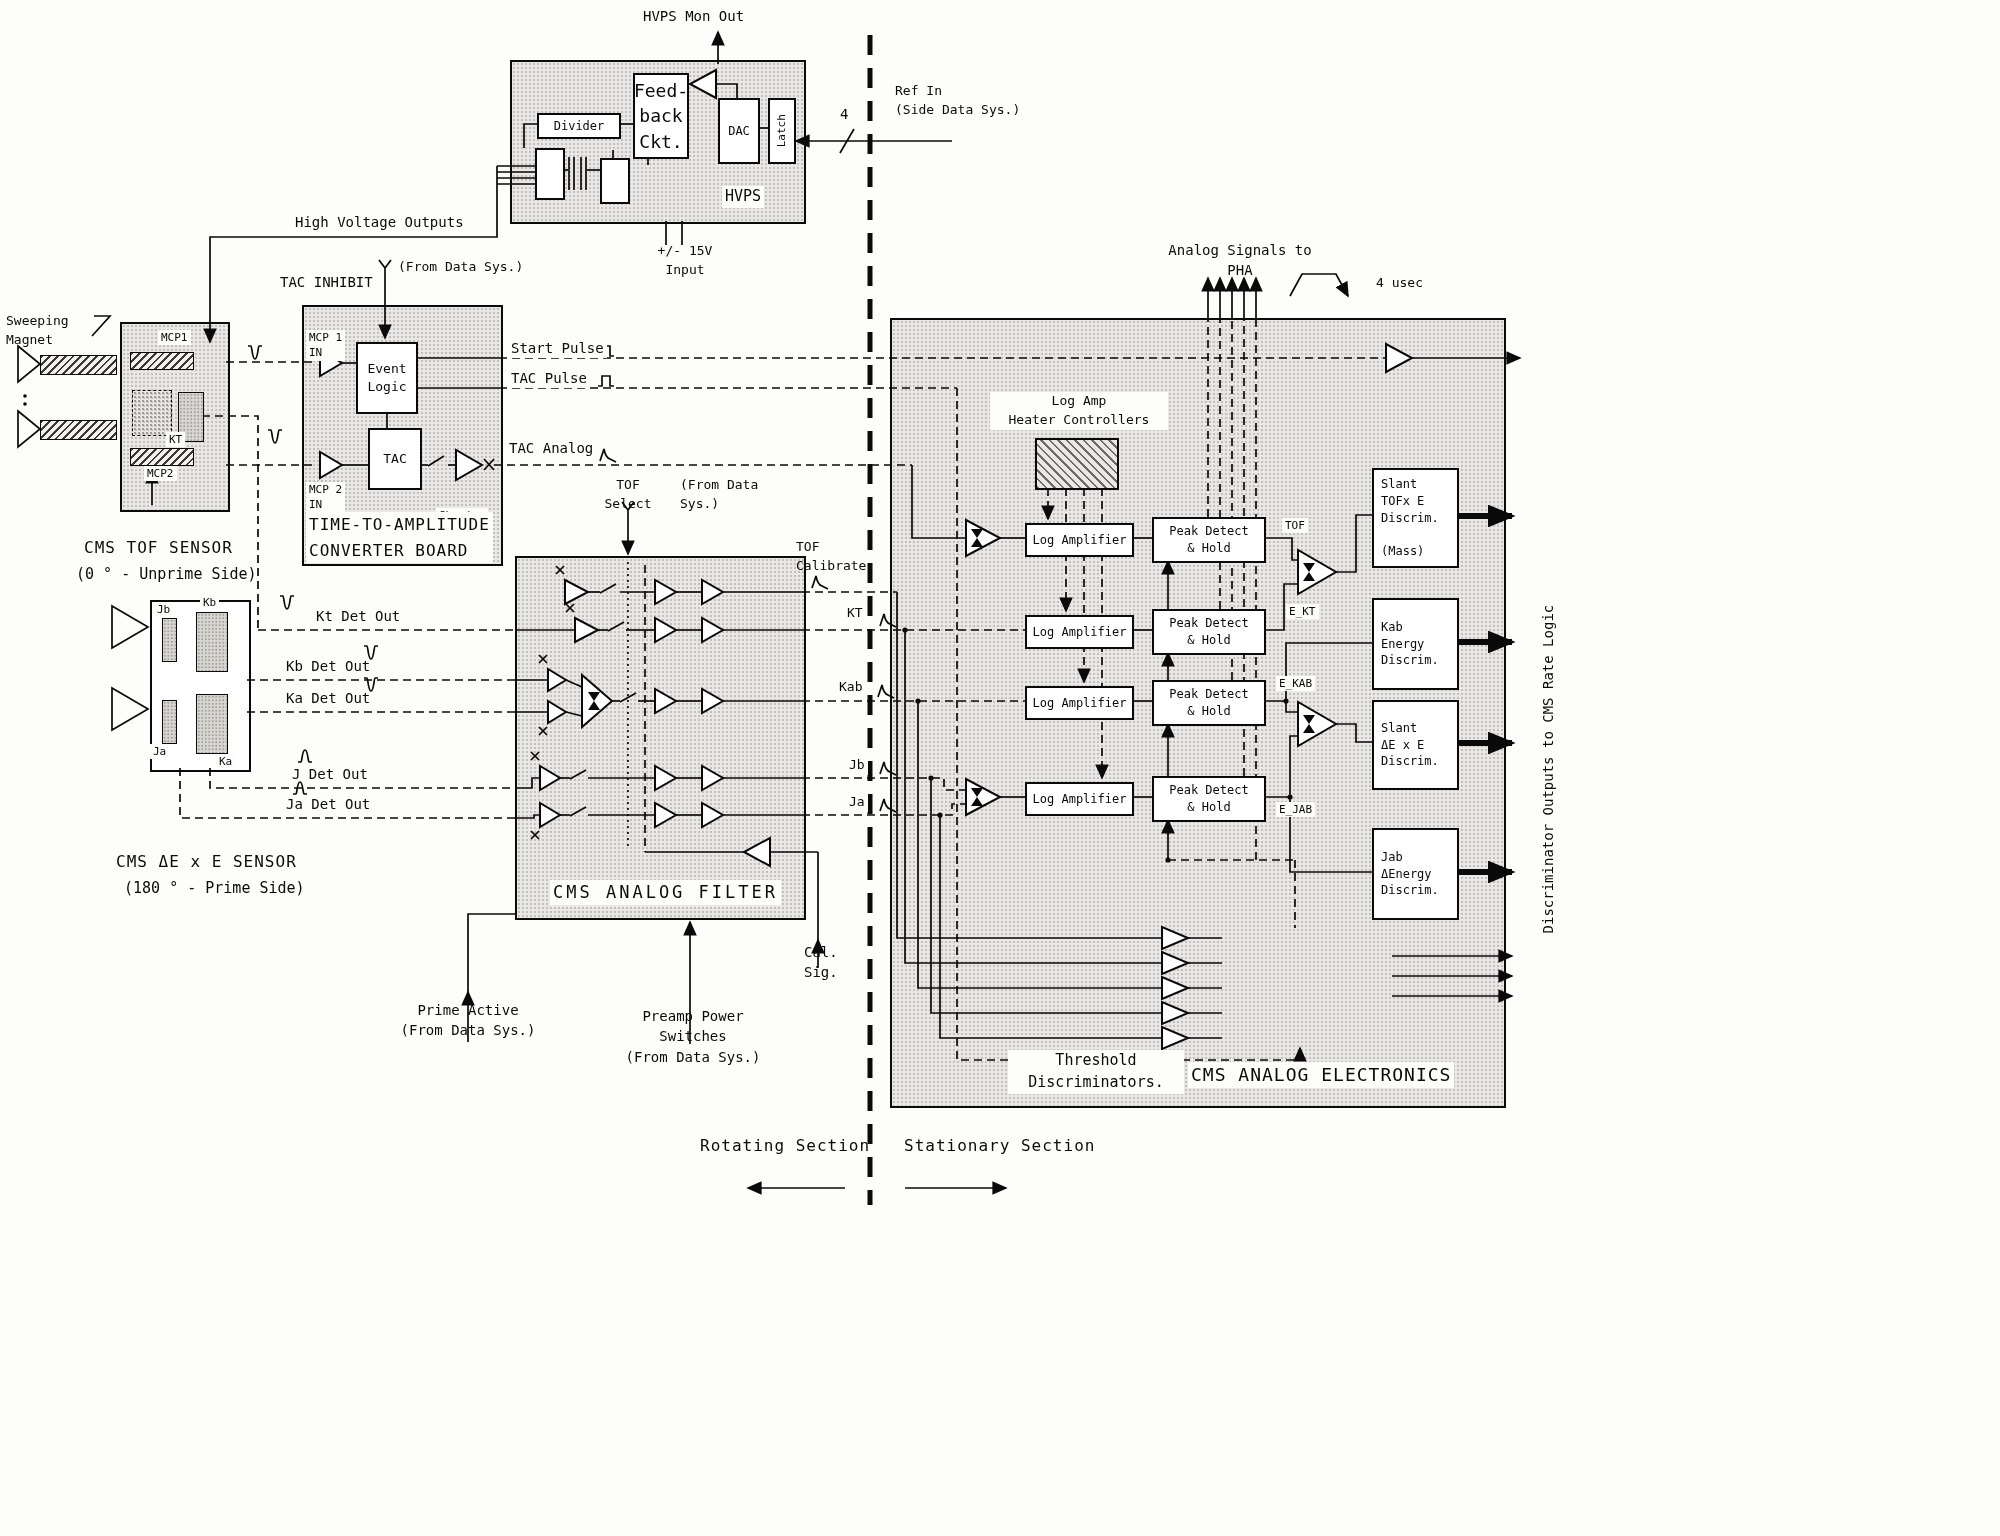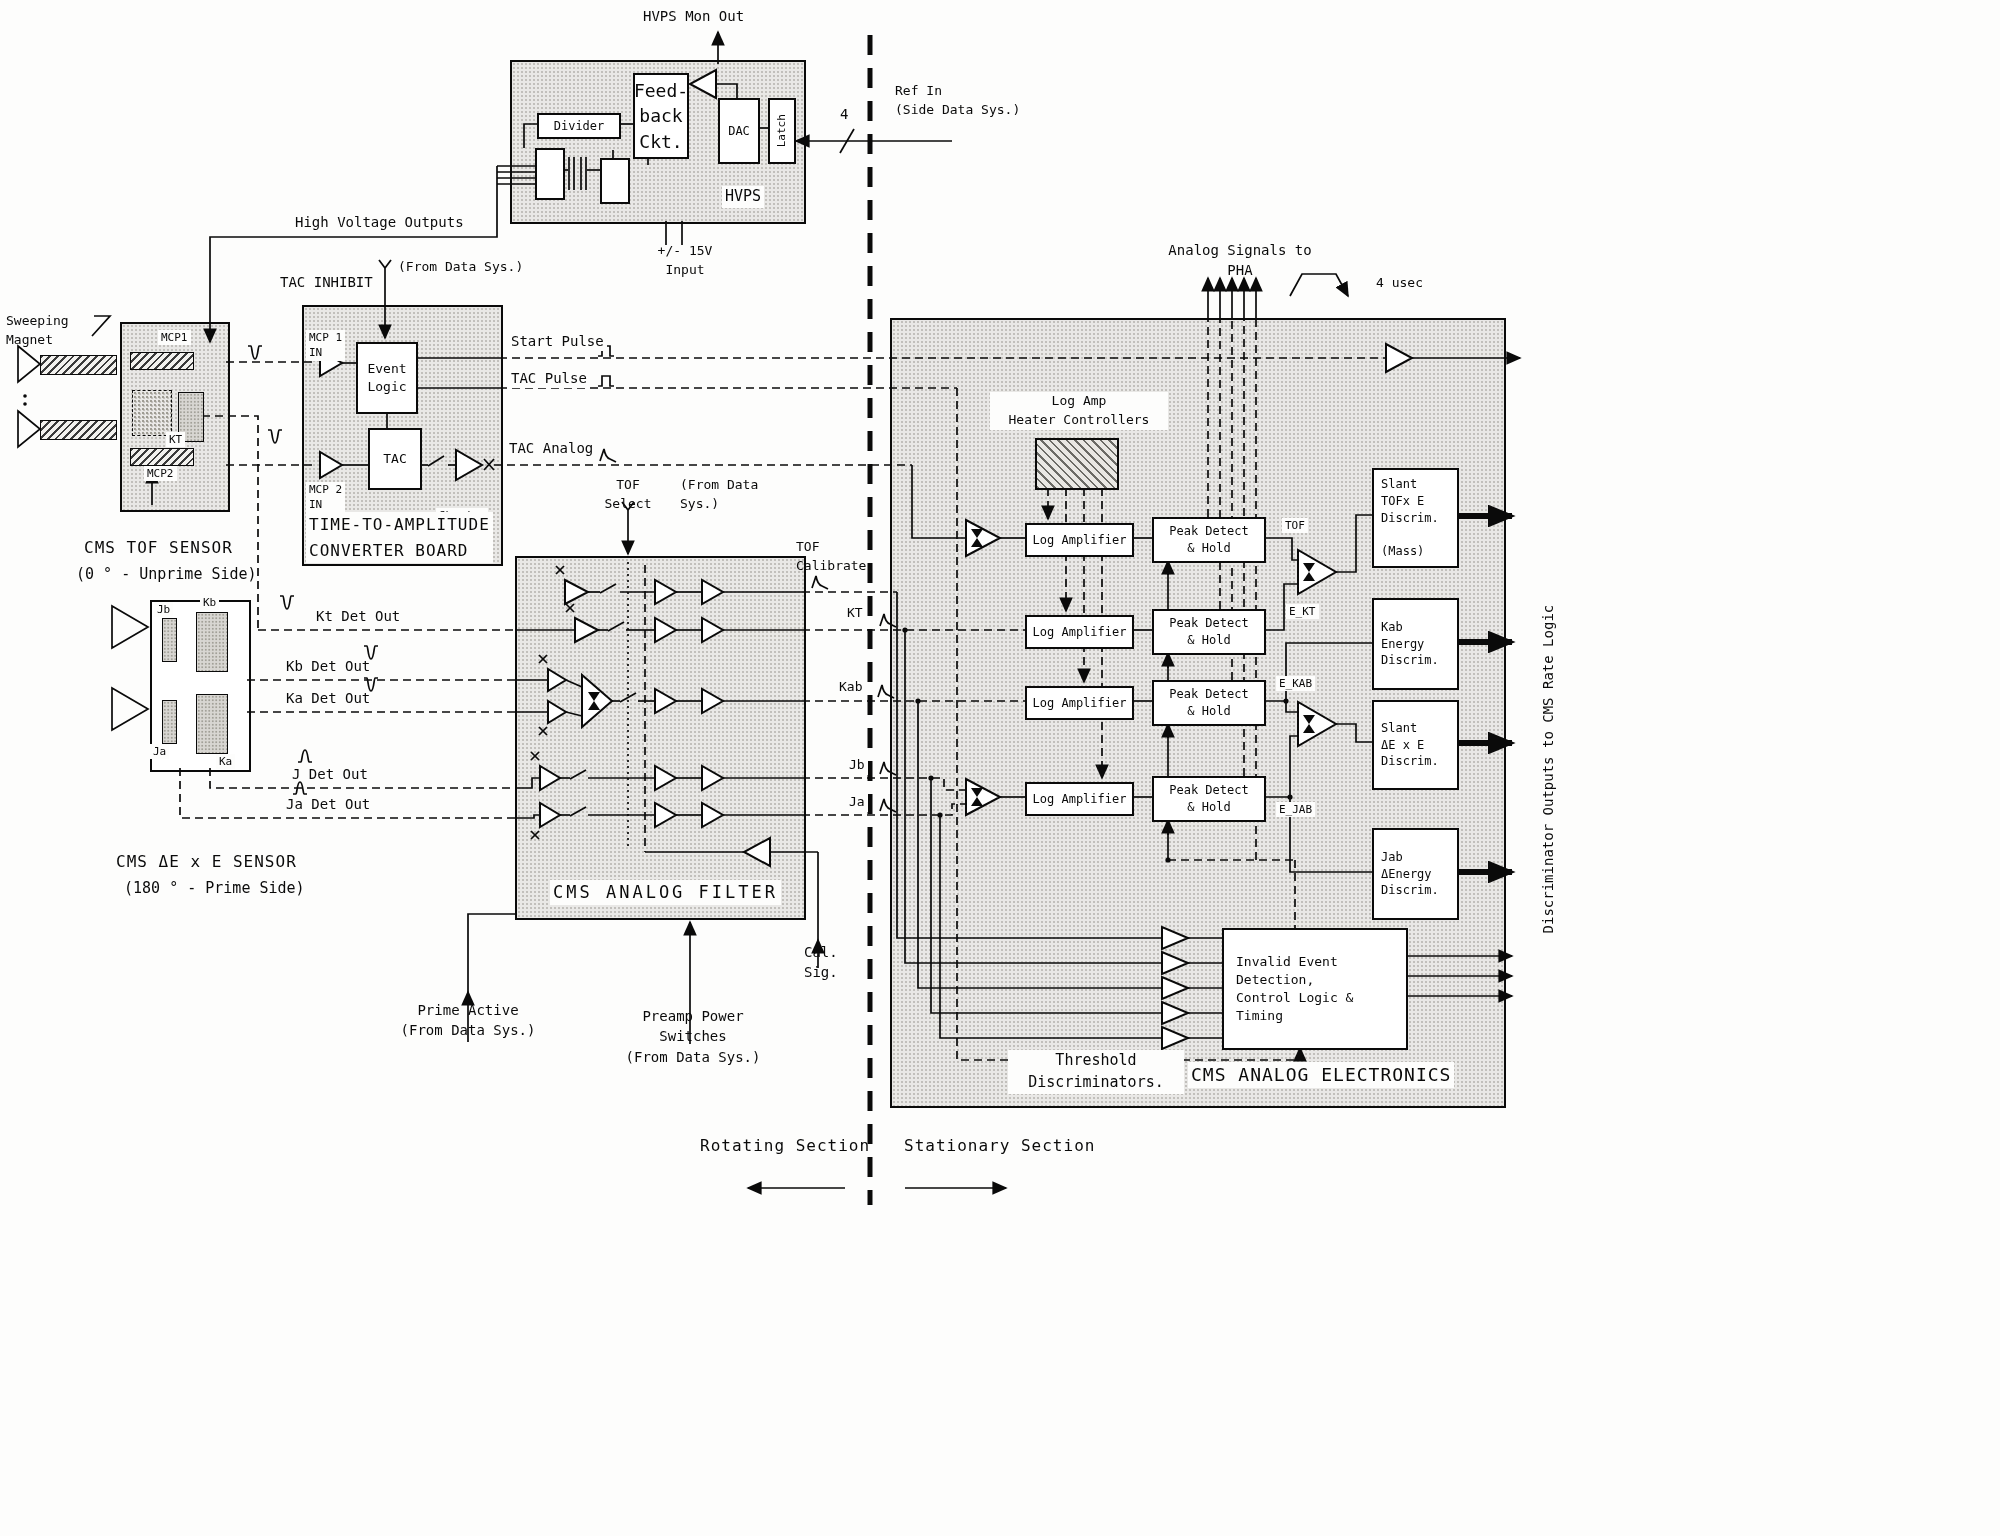--- a/index.html
+++ b/index.html
@@ -412,24 +412,20 @@
   <div class="node left" style="left:1372px;top:598px;width:76px;height:88px;font-size:12px;"><span>Kab
 Energy
 Discrim.</span></div>
   <div class="node left" style="left:1372px;top:700px;width:76px;height:86px;font-size:12px;"><span>Slant
 ΔE x E
 Discrim.</span></div>
   <div class="node left" style="left:1372px;top:828px;width:76px;height:88px;font-size:12px;"><span>Jab
 ΔEnergy
 Discrim.</span></div>
 
-  <div class="node left" style="left:1222px;top:928px;width:170px;height:118px;font-size:13px;padding-left:12px;"><span>Invalid Event
-Detection,
-Control Logic &amp;
-Timing</span></div>
 
   <div class="lbl" style="left:643px;top:6px;">HVPS Mon Out</div>
   <div class="lbl m" style="left:895px;top:82px;">Ref In
 (Side Data Sys.)</div>
   <div class="lbl" style="left:840px;top:104px;">4</div>
   <div class="lbl t15 patch" style="left:722px;top:186px;">HVPS</div>
   <div class="lbl m tc" style="left:640px;top:242px;width:90px;">+/- 15V
 Input</div>
   <div class="lbl" style="left:295px;top:212px;">High Voltage Outputs</div>
 
@@ -443,21 +439,21 @@
 
   <div class="lbl" style="left:280px;top:272px;">TAC INHIBIT</div>
   <div class="lbl m" style="left:398px;top:258px;">(From Data Sys.)</div>
   <div class="lbl s patch" style="left:306px;top:330px;">MCP 1
 IN</div>
   <div class="lbl s patch" style="left:306px;top:482px;">MCP 2
 IN</div>
   <div class="lbl s patch" style="left:436px;top:508px;">Shaping</div>
   <div class="lbl t16 patch" style="left:306px;top:512px;line-height:1.6;">TIME-TO-AMPLITUDE
 CONVERTER BOARD</div>
-  <div class="lbl patch" style="left:508px;top:331px;text-align:right;">Start Pulse</div>
+  <div class="lbl patch" style="left:508px;top:338px;text-align:right;">Start Pulse</div>
   <div class="lbl patch" style="left:508px;top:368px;">TAC Pulse</div>
   <div class="lbl patch" style="left:506px;top:438px;">TAC Analog</div>
 
   <div class="lbl s patch" style="left:154px;top:602px;">Jb</div>
   <div class="lbl s patch" style="left:200px;top:595px;">Kb</div>
   <div class="lbl s patch" style="left:150px;top:744px;">Ja</div>
   <div class="lbl s patch" style="left:216px;top:754px;">Ka</div>
   <div class="lbl t16" style="left:116px;top:850px;">CMS ΔE x E SENSOR</div>
   <div class="lbl t15" style="left:124px;top:878px;">(180 ° - Prime Side)</div>
 

